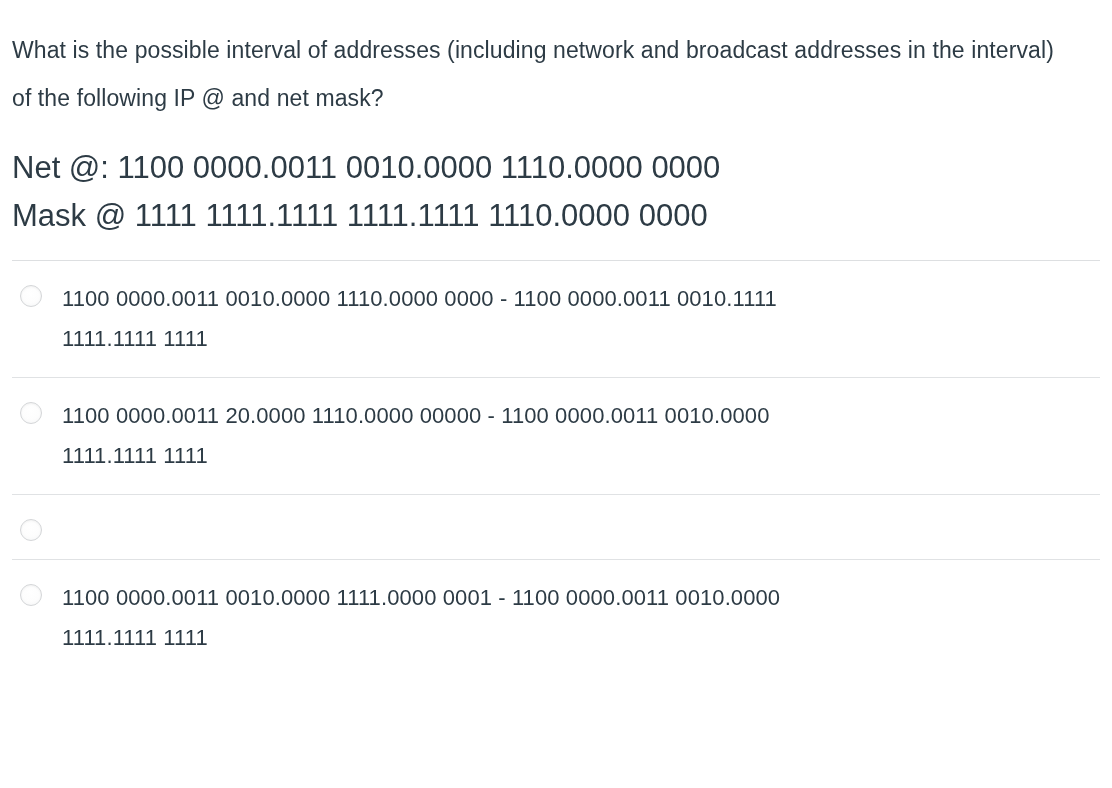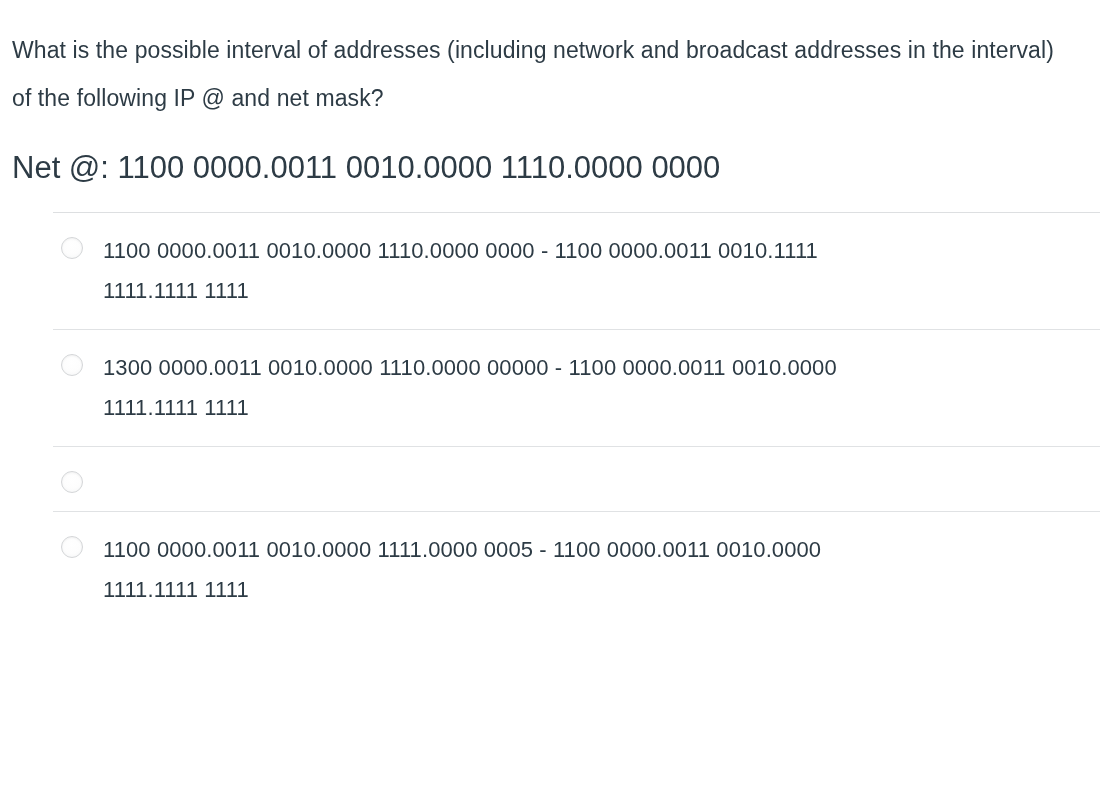--- a/index.html
+++ b/index.html
@@ -42,21 +42,20 @@
     font-size: 31px;
     line-height: 48px;
     color: #2d3b45;
     white-space: nowrap;
   }
 
   
   .answers {
     margin-top: 20px;
     padding: 0;
-    margin-left: 41px;
   }
   .answer-row {
     display: flex;
     align-items: flex-start;
     border-top: 1px solid #e0e2e4;
     margin: 0 12px 0 12px;
     padding: 18px 0 18px 0;
     box-sizing: border-box;
     background: #ffffff;
   }
@@ -92,48 +91,49 @@
 </style>
 </head>
 <body>
 
 <div class="page">
 
   <div class="question-body">
     <div class="q-line q-prompt">What is the possible interval of addresses (including network and broadcast addresses in the interval) of the following IP @ and net mask?</div>
     <div class="q-gap"></div>
     <div class="q-net">Net @:  1100 0000.0011 0010.0000 1110.0000 0000</div>
+    <div class="q-mask">Mask @ 1111 1111.1111 1111.1111 1110.0000 0000</div>
   </div>
 
   <div class="answers">
 
     <div class="answer-row">
       <span class="radio"></span>
       <span class="answer-text">
         <span class="l1">1100 0000.0011 0010.0000 1110.0000 0000 - 1100 0000.0011 0010.1111</span>
         <span class="l2">1111.1111 1111</span>
       </span>
     </div>
 
     <div class="answer-row">
       <span class="radio"></span>
       <span class="answer-text">
-        <span class="l1">1300 0000.0011 0010.0000 1110.0000 00000 - 1100 0000.0011 0010.0000</span>
+        <span class="l1">1100 0000.0011 20.0000 1110.0000 00000 - 1100 0000.0011 0010.0000</span>
         <span class="l2">1111.1111 1111</span>
       </span>
     </div>
 
     <div class="answer-row">
       <span class="radio"></span>
       <span class="answer-text">
       </span>
     </div>
 
     <div class="answer-row">
       <span class="radio"></span>
       <span class="answer-text">
-        <span class="l1">1100 0000.0011 0010.0000 1111.0000 0005 - 1100 0000.0011 0010.0000</span>
+        <span class="l1">1100 0000.0011 0010.0000 1111.0000 0001 - 1100 0000.0011 0010.0000</span>
         <span class="l2">1111.1111 1111</span>
       </span>
     </div>
 
   </div>
 </div>
 
 </body></html>

